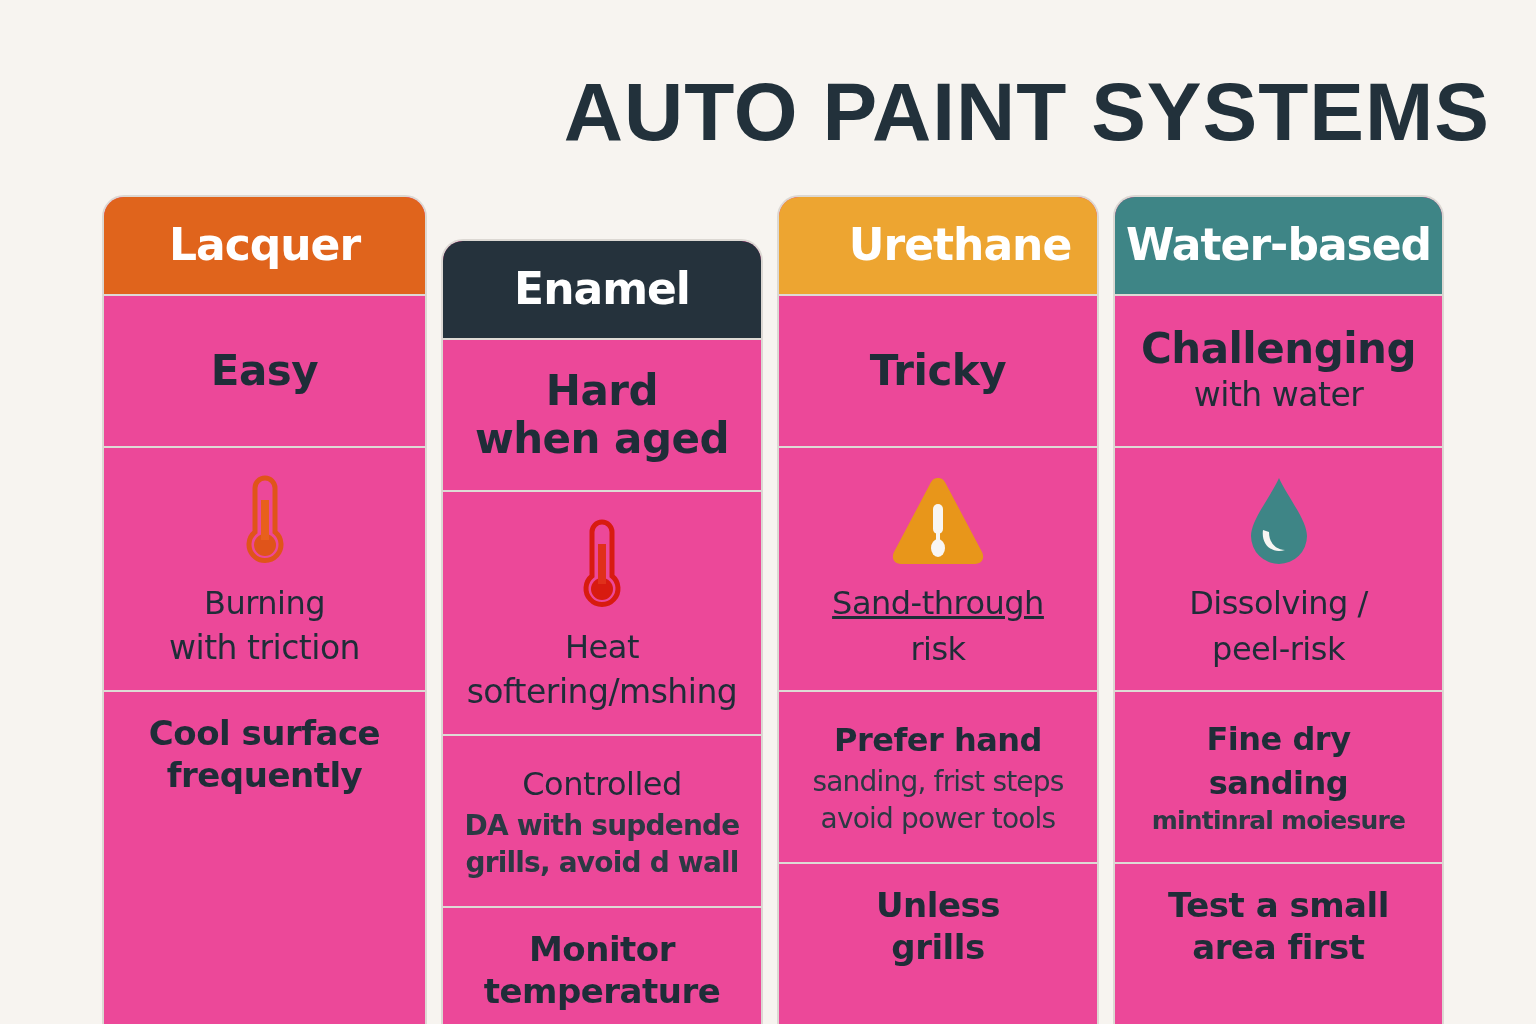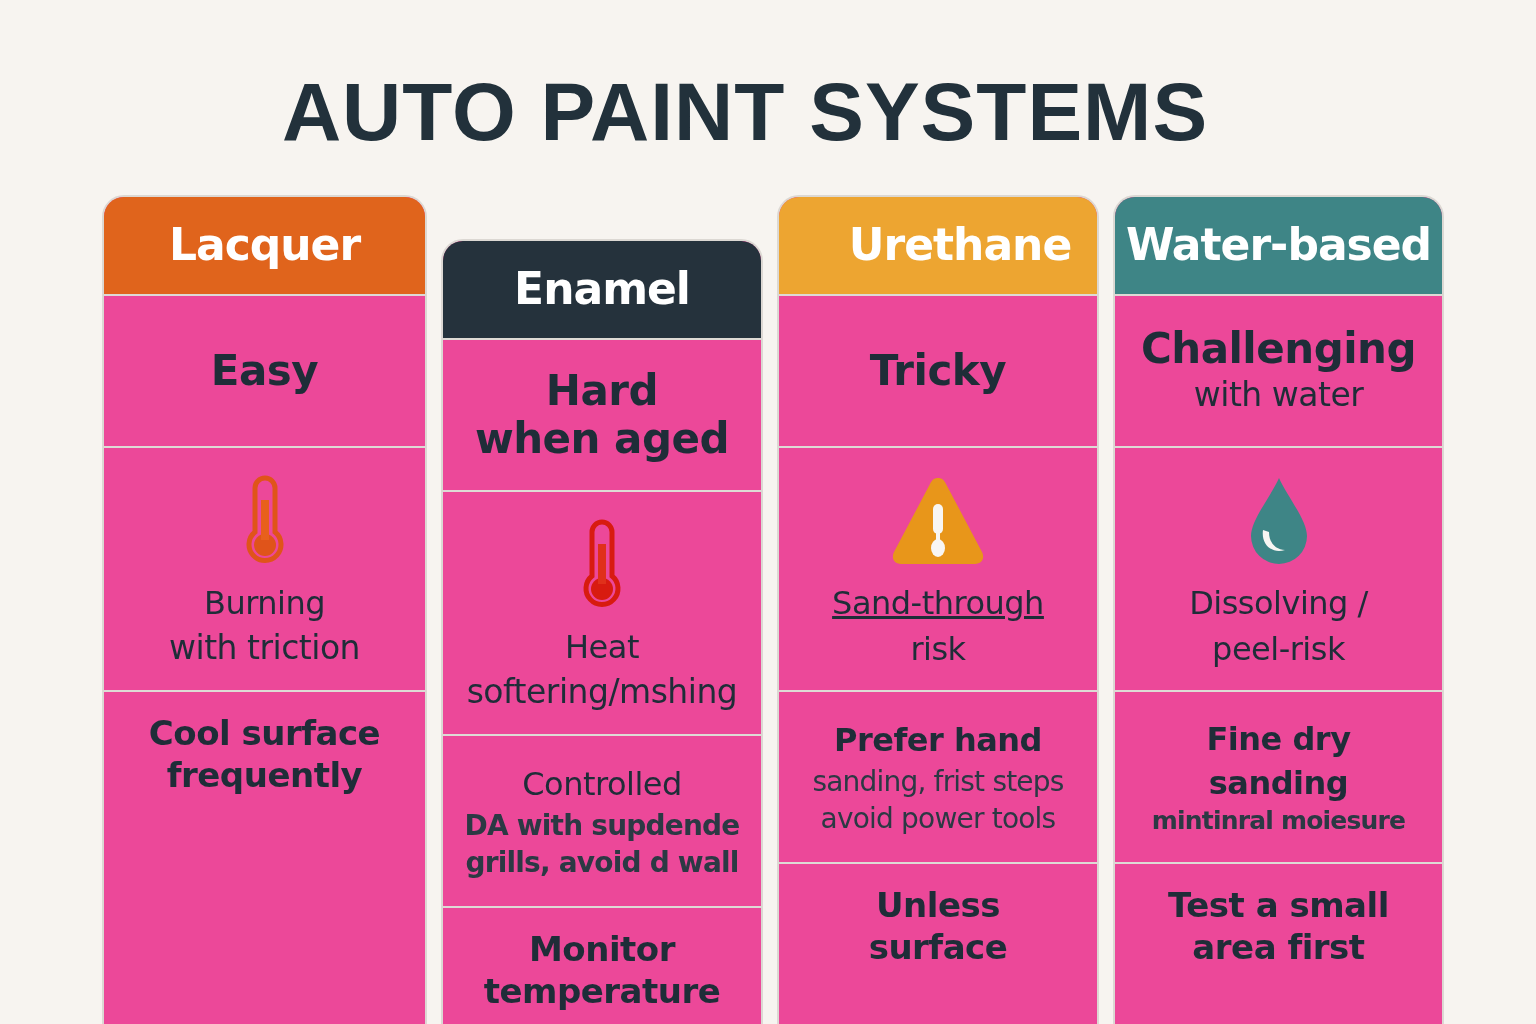--- a/index.html
+++ b/index.html
@@ -6,21 +6,21 @@
     html, body {
       width: 1536px; height: 1024px;
       background: #f7f4f0;
       overflow: hidden;
       font-family: "DejaVu Sans", "Liberation Sans", sans-serif;
       color: #1f2d38;
     }
     .title {
       position: absolute;
       left: 0; width: 1490px; top: 62px;
-      text-align: center;
+      text-align: right;
       font-family: "Liberation Sans", "DejaVu Sans", sans-serif;
       font-weight: 700;
       font-size: 82px;
       letter-spacing: 1px;
       color: #22313b;
       line-height: 100px;
     }
     .col {
       position: absolute;
       top: 195px;
@@ -150,21 +150,21 @@
     <div class="med" style="font-weight:500;text-decoration:underline;">Sand-through</div>
     <div class="med" style="font-weight:500;">risk</div>
   </div>
   <div class="cell r3">
     <div class="med" style="font-weight:700;">Prefer hand</div>
     <div class="small">sanding, frist steps</div>
     <div class="small">avoid power tools</div>
   </div>
   <div class="cell r4">
     <div class="tip">Unless</div>
-    <div class="tip">surface</div>
+    <div class="tip">grills</div>
   </div>
 </div>
 
 <div class="col" style="left:1113px; width:331px;">
   <div class="col-header" style="background:#3e8586;">Water-based</div>
   <div class="cell r1">
     <div class="big">Challenging</div>
     <div class="subn">with water</div>
   </div>
   <div class="cell r2">

